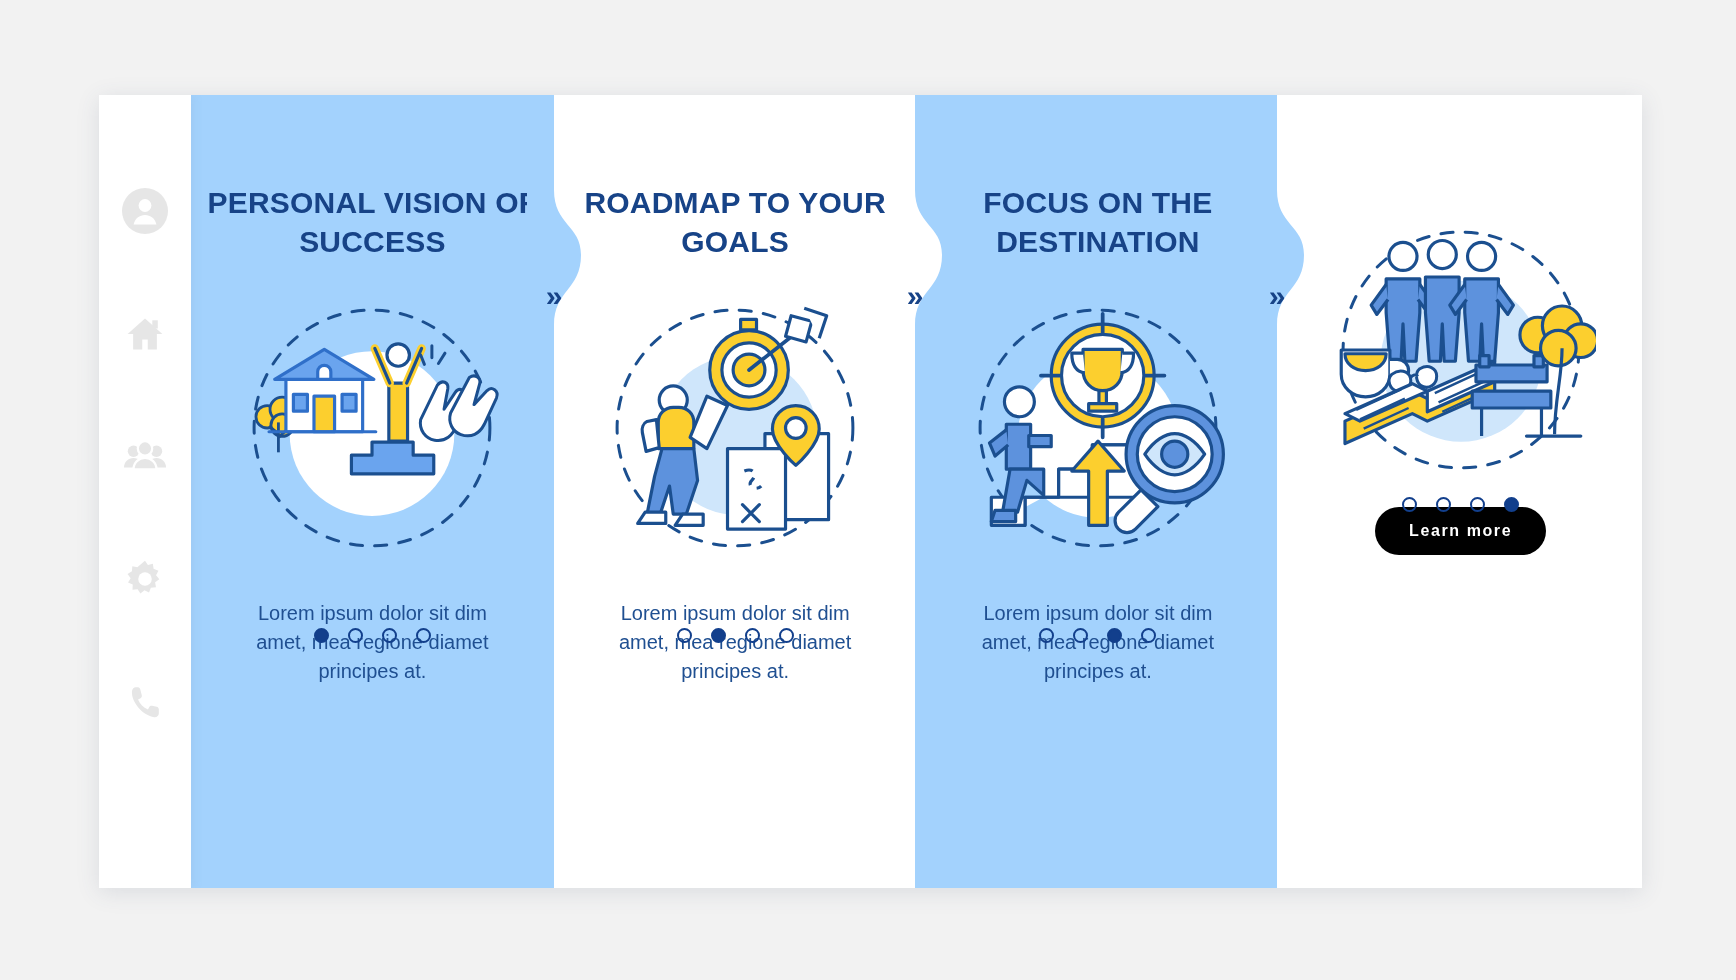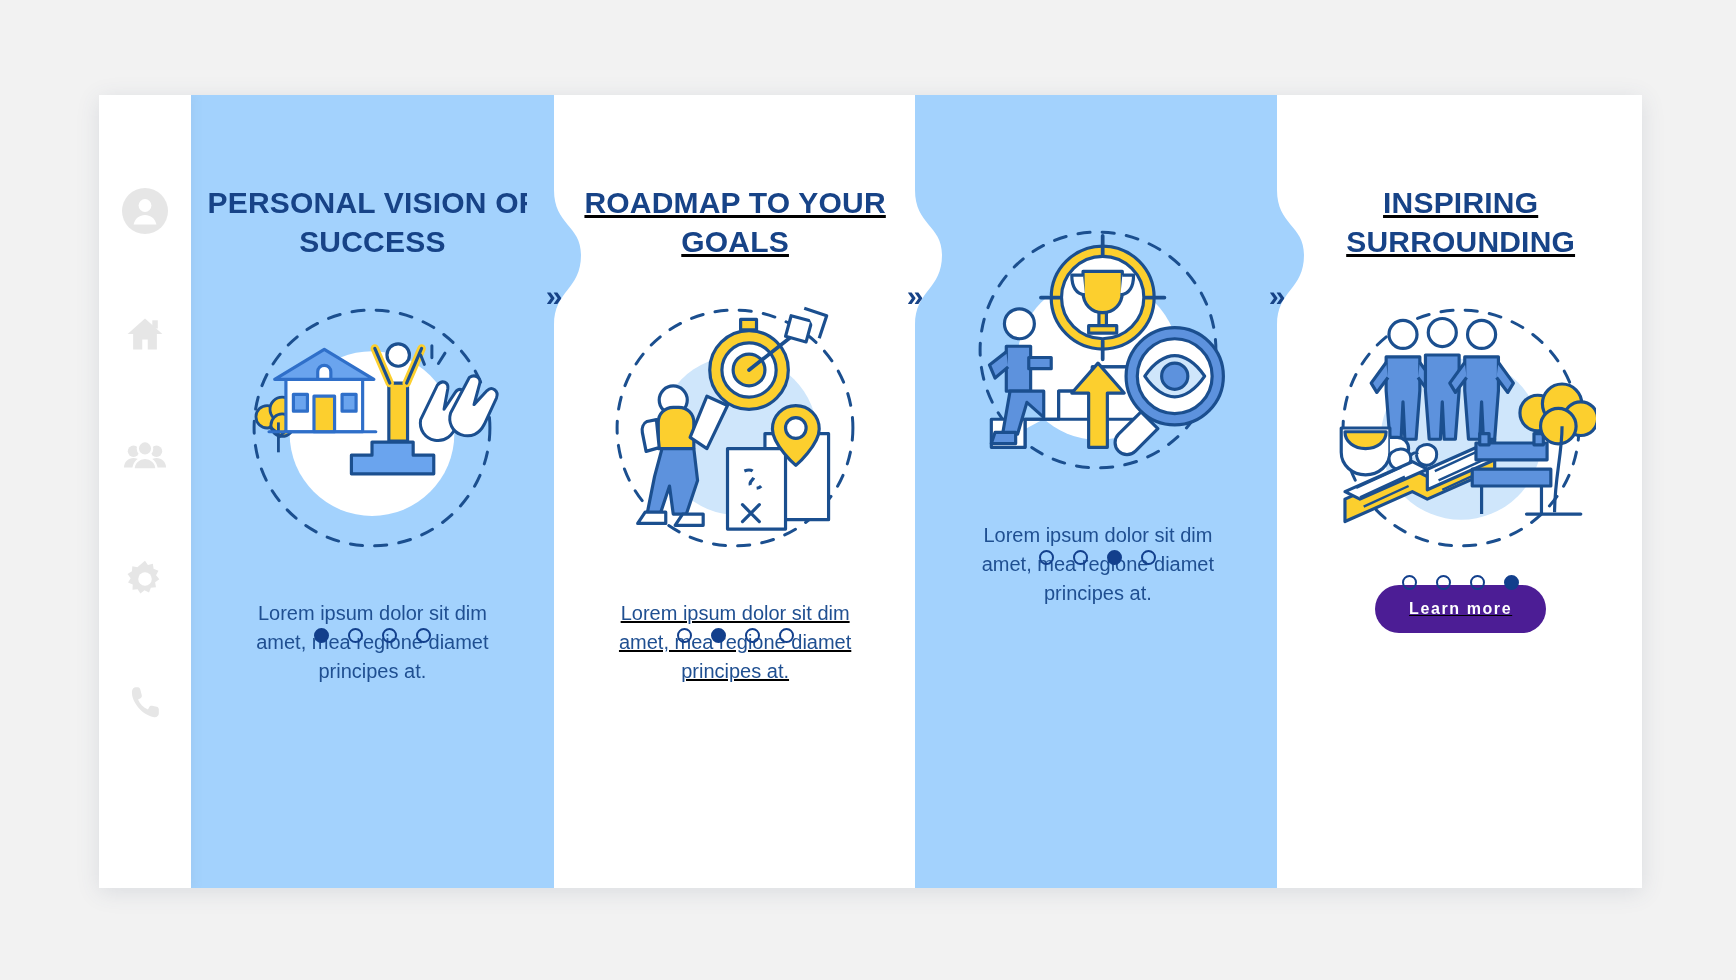--- a/index.html
+++ b/index.html
@@ -41,21 +41,21 @@
   .panel{
     position:relative;
     flex:1 1 0;
     display:flex;flex-direction:column;align-items:center;
     padding-top:88px;
     box-sizing:border-box;
   }
   .panel > *:not(.bg){position:relative;z-index:2;}
 
   .panel.blue{background:#a3d2fd;}
-  .panel.white{background:#ffffff;text-decoration:underline;}
+  .panel.white{background:#ffffff;}
 
   .ptitle{
     font-size:30px;line-height:39px;font-weight:bold;
     color:#174387;text-align:center;letter-spacing:.2px;
     width:330px;
     text-transform:uppercase;
   }
 
   .illus{
     margin-top:36px;
@@ -67,21 +67,21 @@
   .pbody{
     margin-top:40px;
     width:275px;
     text-align:center;
     font-size:20px;line-height:29px;
     color:#1f4f91;
   }
 
   .cta{
     margin-top:26px;
-    background:#4c1d95;color:#ffffff;
+    background:#000000;color:#ffffff;
     border:none;border-radius:24px;
     font-size:16px;font-weight:bold;letter-spacing:1.6px;
     padding:15px 34px;
     font-family:"Liberation Sans", sans-serif;
     cursor:pointer;
   }
 
   .dots{
     position:absolute;bottom:58px;left:0;right:0;
     display:flex;justify-content:center;gap:19px;
@@ -266,20 +266,21 @@
 
         <div class="dots">
           <span class="dot"></span>
           <span class="dot on"></span>
           <span class="dot"></span>
           <span class="dot"></span>
         </div>
       </div>
 
       <div class="panel blue">
+        <div class="ptitle">Focus on the Destination</div>
 
         <div class="illus">
           <svg viewBox="0 0 280 280">
             <circle cx="140" cy="150" r="86" fill="#ffffff"></circle>
             <circle cx="140" cy="140" r="126" fill="none" stroke="#1b4f8f" stroke-width="3.2" stroke-dasharray="13 13" stroke-linecap="round"></circle>
 
             <g stroke="#1b4f8f" stroke-width="3.4" stroke-linejoin="round">
               <circle cx="145" cy="84" r="55" fill="#fccf2e"></circle>
               <circle cx="145" cy="84" r="44" fill="#ffffff"></circle>
               <g stroke-width="4" stroke-linecap="round" fill="none">
@@ -323,21 +324,20 @@
 
         <div class="dots">
           <span class="dot"></span>
           <span class="dot"></span>
           <span class="dot on"></span>
           <span class="dot"></span>
         </div>
       </div>
 
       <div class="panel white">
-        <div class="ptitle">Inspiring Surrounding</div>
 
         <div class="illus">
           <svg viewBox="0 0 280 280">
             <circle cx="140" cy="152" r="86" fill="#cfe6fb"></circle>
             <circle cx="140" cy="140" r="126" fill="none" stroke="#1b4f8f" stroke-width="3.2" stroke-dasharray="13 13" stroke-linecap="round"></circle>
 
             <g stroke="#1b4f8f" stroke-width="3.4" stroke-linejoin="round" fill="#5d92dd">
               <circle cx="78" cy="40" r="15" fill="#ffffff"></circle>
               <path d="M60 64h36v36l-4 52h-12l-2-40-2 40H64l-4-52z"></path>
               <path d="M60 70 44 92l6 10 12-16M96 70l16 22-6 10-12-16"></path>

